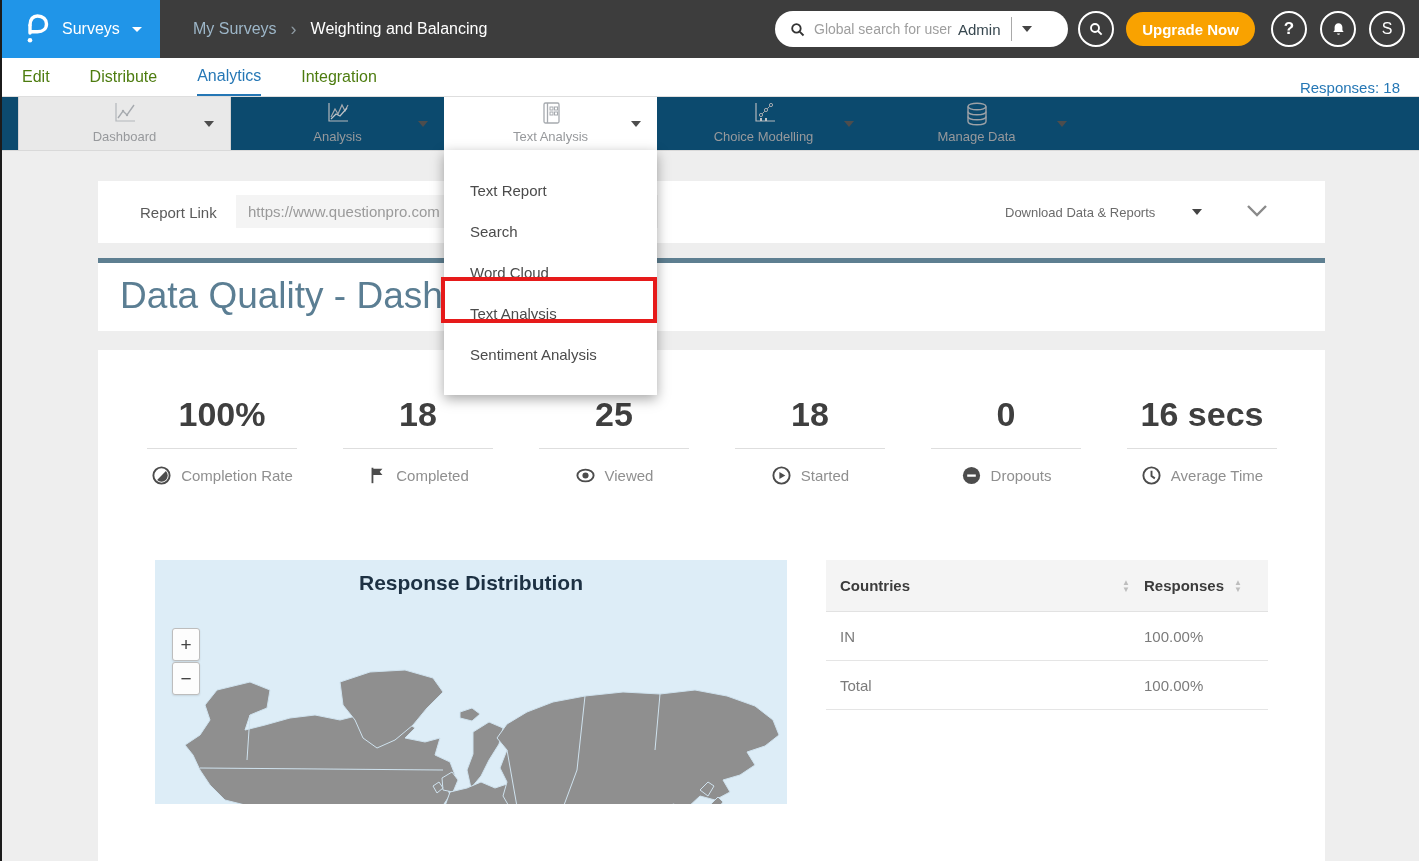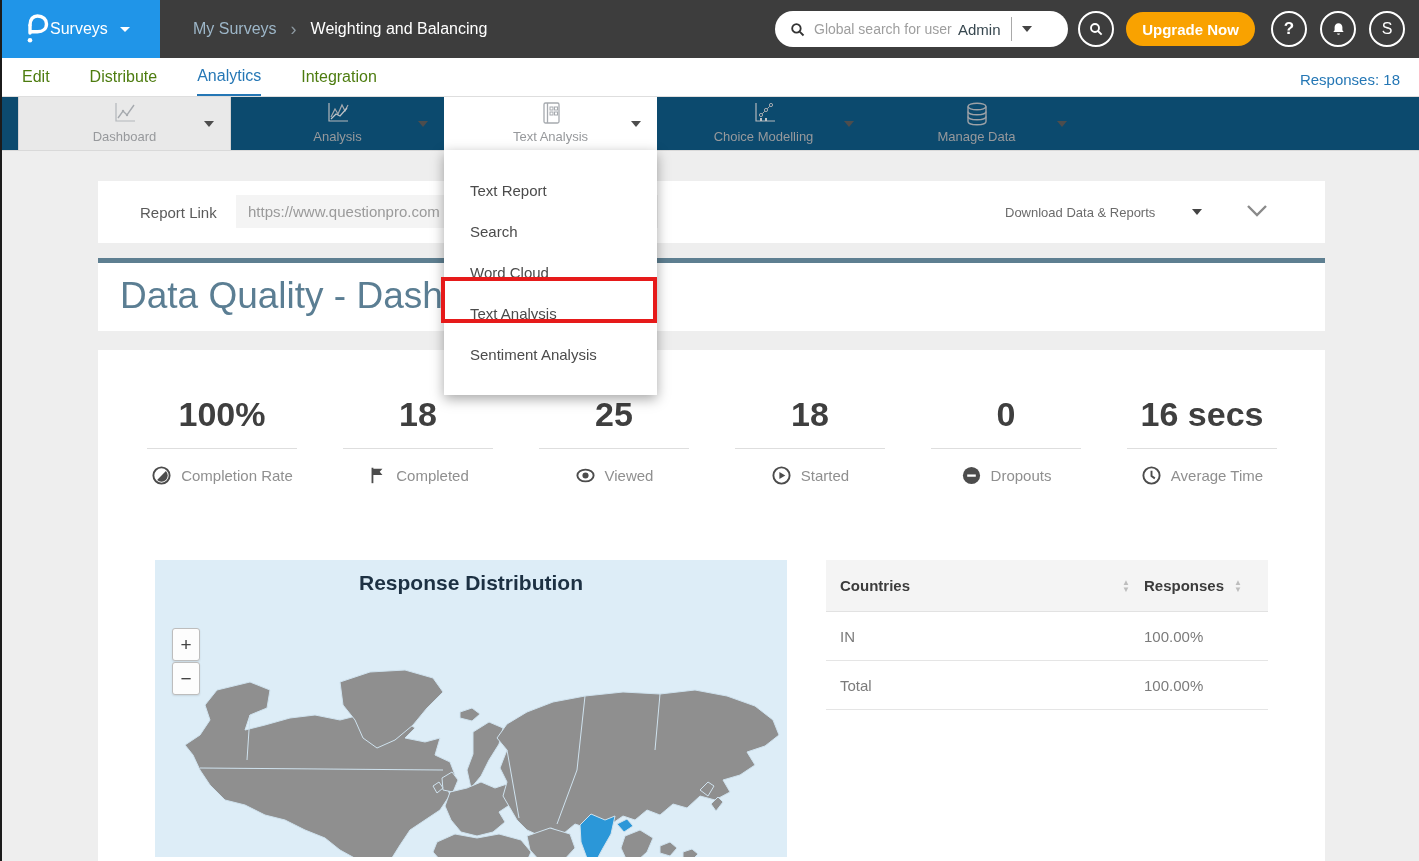--- a/index.html
+++ b/index.html
@@ -4,21 +4,21 @@
 <style>
   * { box-sizing: border-box; margin:0; padding:0; }
   body { margin:0; font-family:"Liberation Sans", sans-serif; background:#dddddd; }
   .screen { position:relative; width:1419px; height:861px; background:#eeeeee; overflow:hidden; }
   .edge-strip { position:absolute; left:0; top:0; width:2px; height:861px; background:#1b1b1b; z-index:60; }
 
   
   .header { position:absolute; left:0; top:0; width:1419px; height:58px; background:#3d3d3d; z-index:40; }
   .logo-block { position:absolute; left:0; top:0; width:160px; height:58px; background:#2095e8; display:flex; align-items:center; cursor:pointer; }
   .logo-block svg { margin-left:24px; }
-  .surveys-label { color:#fff; font-size:16px; }
+  .surveys-label { color:#fff; font-size:16px; margin-left:12px; }
   .caret-white { width:0; height:0; border-left:5px solid transparent; border-right:5px solid transparent; border-top:5px solid #fff; margin-left:12px; }
   .breadcrumb { position:absolute; left:193px; top:0; height:58px; display:flex; align-items:center; gap:14px; }
   .bc-parent { color:#9db6c8; font-size:16px; cursor:pointer; }
   .bc-sep { color:#8e9aa2; font-size:18px; }
   .bc-current { color:#ffffff; font-size:16px; }
   .search-pill { position:absolute; left:775px; top:11px; width:293px; height:36px; background:#fff; border-radius:18px; display:flex; align-items:center; padding:0 10px 0 14px; }
   .search-pill input { border:0; outline:none; background:transparent; font-size:14px; color:#333; width:142px; margin-left:8px; font-family:"Liberation Sans",sans-serif; }
   .search-pill input::placeholder { color:#9e9e9e; }
   .admin-scope { color:#37474f; font-size:15px; margin-left:2px; cursor:pointer; }
   .pill-divider { width:1px; height:24px; background:#a9a9a9; margin:0 10px; }
@@ -27,21 +27,21 @@
   .circle-search { left:1078px; }
   .circle-help { left:1271px; font-weight:bold; font-size:17px; }
   .circle-bell { left:1320px; }
   .circle-avatar { left:1369px; font-size:16px; }
   .upgrade-btn { position:absolute; left:1126px; top:12px; width:129px; height:34px; border-radius:17px; background:#f9a200; color:#fff; font-weight:bold; font-size:15px; display:flex; align-items:center; justify-content:center; cursor:pointer; }
 
   
   .nav-row { position:absolute; left:0; top:58px; width:1419px; height:39px; background:#fff; border-bottom:1px solid #dedede; display:flex; align-items:stretch; padding-left:22px; gap:40px; z-index:20; }
   .nav-item { font-size:16px; color:#4d7c0f; display:flex; align-items:center; cursor:pointer; }
   .nav-item.active { color:#2577b5; border-bottom:2px solid #2577b5; }
-  .responses-badge { position:absolute; right:19px; top:0; height:43px; display:flex; align-items:center; color:#2577b5; font-size:15px; }
+  .responses-badge { position:absolute; right:19px; top:8px; height:43px; display:flex; align-items:center; color:#2577b5; font-size:15px; }
 
   
   .toolbar { position:absolute; left:0; top:97px; width:1419px; height:54px; background:#0c4a6e; border-bottom:1px solid #d9d9d9; z-index:20; }
   .tool-tab { position:absolute; top:0; width:213px; height:53px; cursor:pointer; }
   .tool-tab.selected { background:#e9e9e9; border-left:1px solid #d2d2d2; border-right:1px solid #d2d2d2; }
   .tool-tab.menu-open { background:#ffffff; }
   .tool-tab .t-icon { position:absolute; left:50%; transform:translateX(-50%); top:4px; }
   .tool-tab .t-label { position:absolute; bottom:6px; width:100%; text-align:center; font-size:13px; color:#97999c; }
   .tool-tab .t-caret { position:absolute; right:16px; top:24px; width:0; height:0; border-left:5px solid transparent; border-right:5px solid transparent; border-top:6px solid #4d4d4d; }
 
@@ -63,21 +63,21 @@
   .page-title { margin-left:22px; line-height:66px; font-size:37px; color:#5b7e93; font-weight:400; white-space:nowrap; }
 
   
   .main-panel { position:absolute; left:98px; top:350px; width:1227px; height:511px; background:#fff; z-index:4; }
   .stat { position:absolute; top:45px; width:200px; text-align:center; }
   .stat-value { font-size:34px; font-weight:bold; color:#3f3f3f; }
   .stat-divider { width:150px; height:1px; background:#dedede; margin:14px auto 0; }
   .stat-caption { margin-top:16px; display:flex; align-items:center; justify-content:center; gap:9px; color:#8f8f8f; font-size:15px; }
 
   
-  .map-panel { position:absolute; left:57px; top:210px; width:632px; height:297px; background:#ddedf7; overflow:hidden; }
+  .map-panel { position:absolute; left:57px; top:210px; width:632px; height:244px; background:#ddedf7; overflow:hidden; }
   .map-title { text-align:center; padding-top:11px; font-size:21px; font-weight:bold; color:#1d3143; }
   .zoom-btn { position:absolute; left:17px; width:28px; height:33px; background:#fdfdfd; border:1px solid #bdbdbd; border-radius:3px; font-size:19px; color:#444; text-align:center; line-height:31px; cursor:pointer; box-shadow:0 1px 2px rgba(0,0,0,0.1); }
   .zoom-in { top:68px; } .zoom-out { top:102px; }
   .world-svg { position:absolute; left:0; top:60px; }
 
   
   .table-panel { position:absolute; left:728px; top:210px; width:442px; background:#fff; }
   .ct-header { display:flex; align-items:center; height:52px; background:#f4f4f4; border-bottom:1px solid #e2e2e2; font-weight:bold; font-size:15px; color:#3c3c3c; }
   .ct-row { display:flex; align-items:center; height:49px; border-bottom:1px solid #e5e5e5; font-size:15px; color:#7b7b7b; }
   .ct-col1 { flex:1; padding-left:14px; display:flex; align-items:center; }

